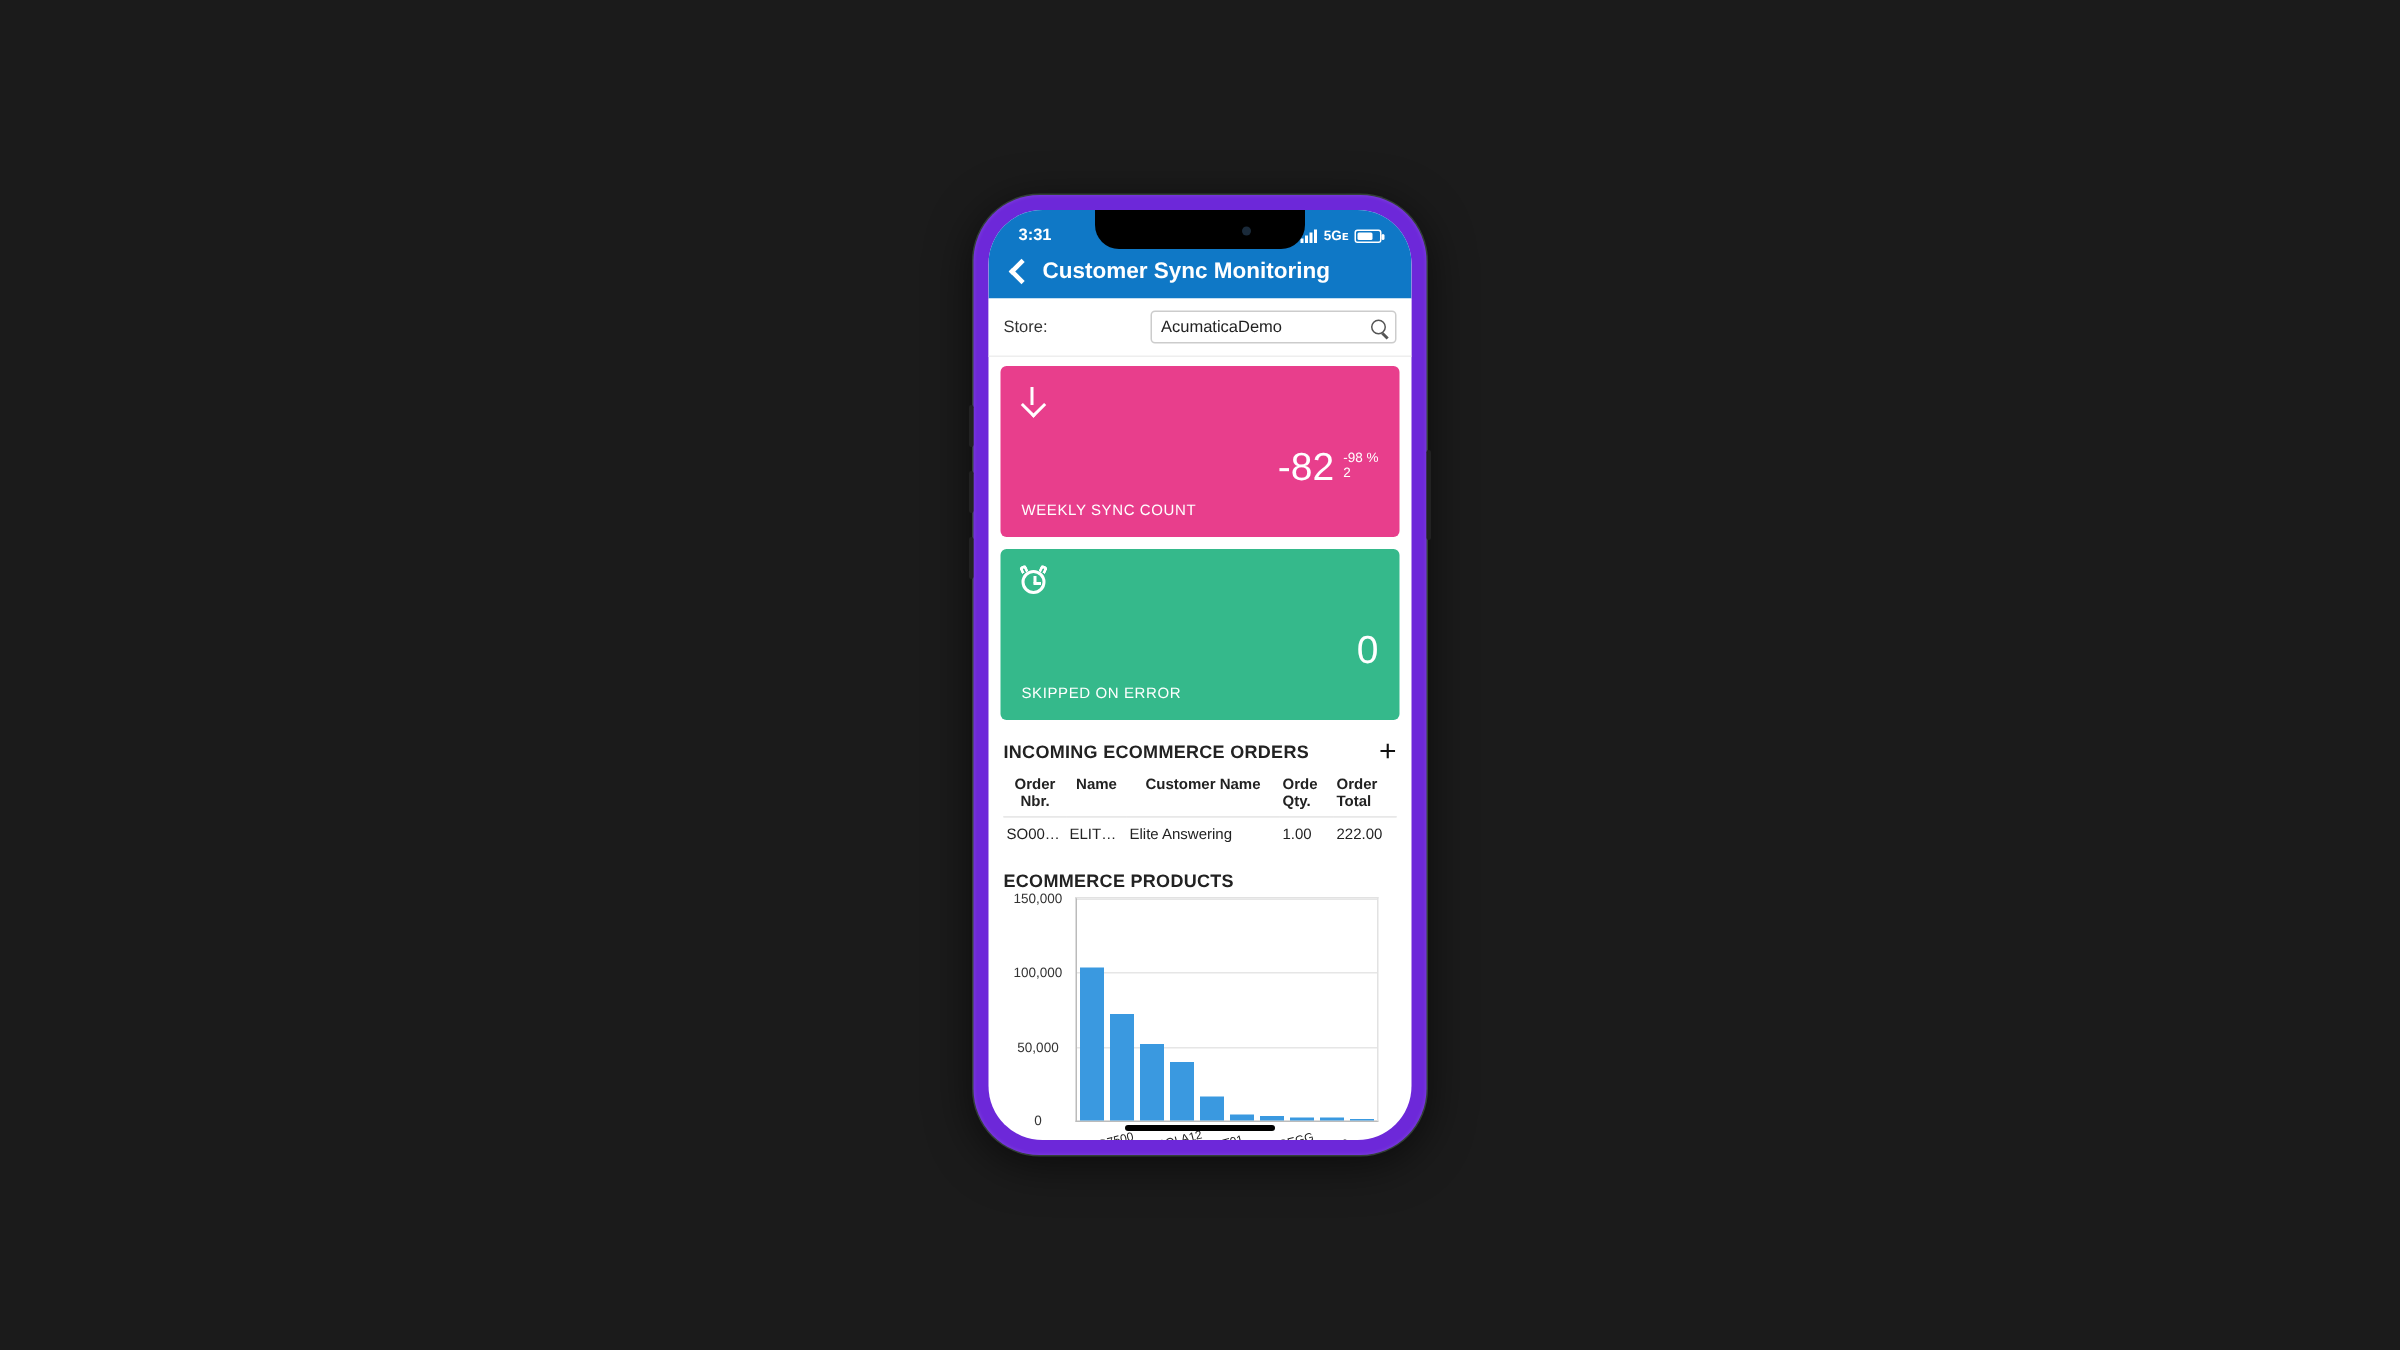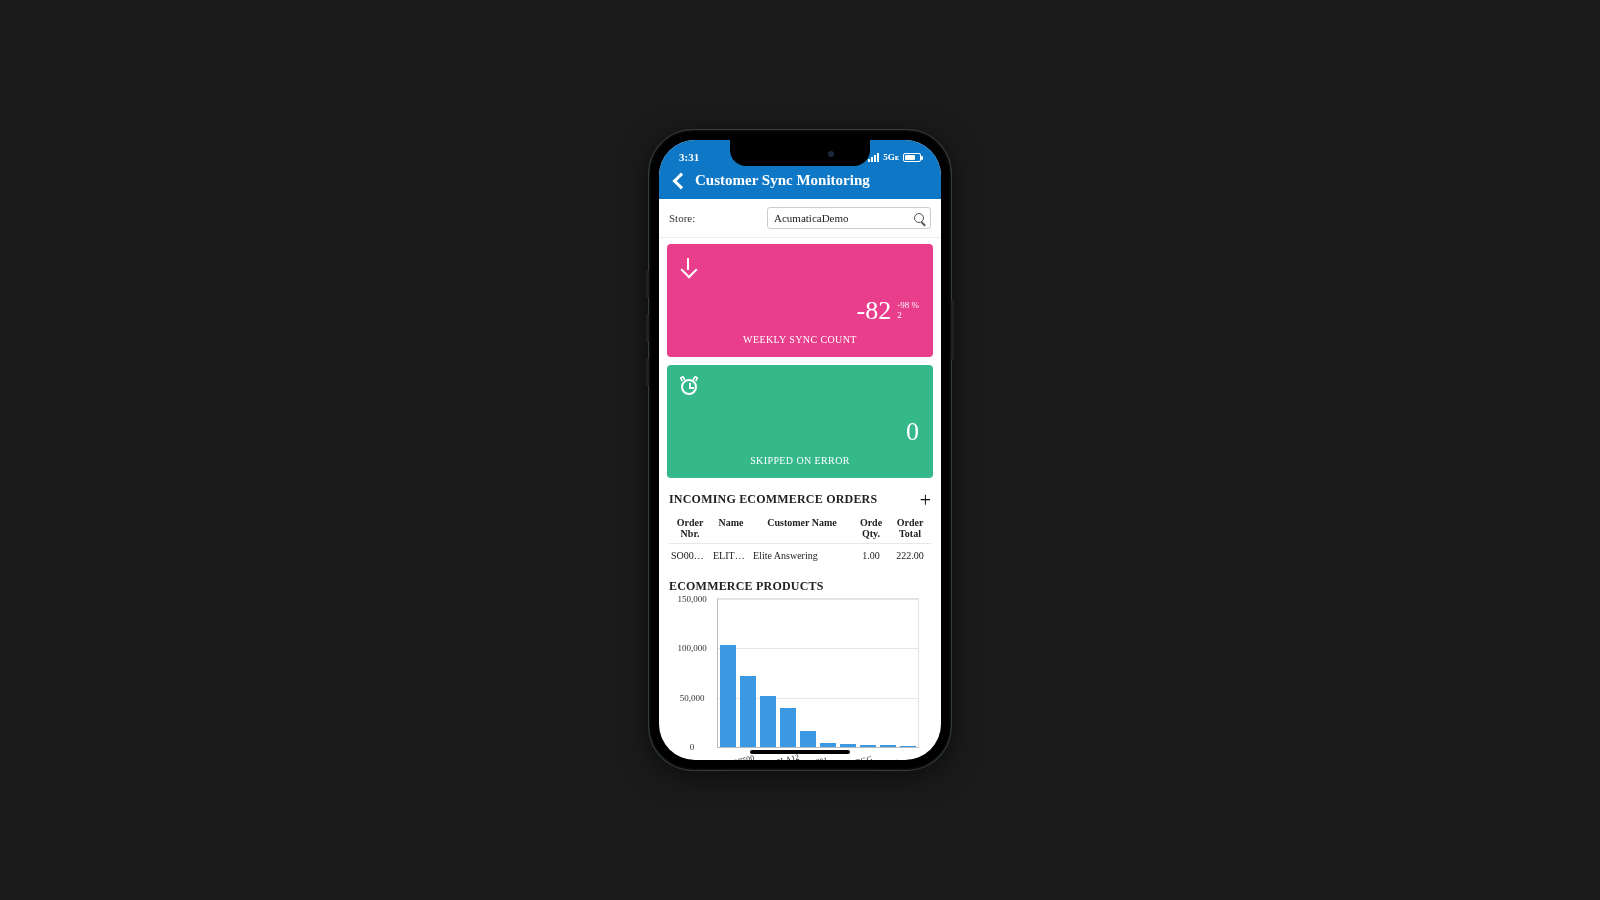--- a/index.html
+++ b/index.html
@@ -5,26 +5,25 @@
   * { box-sizing: border-box; margin: 0; padding: 0; }
   body {
     width: 1600px; height: 900px;
     background: #1b1b1b;
     font-family: -apple-system, "Helvetica Neue", Arial, sans-serif;
     display: flex; align-items: center; justify-content: center;
     overflow: hidden;
   }
   .phone-frame {
     width: 302px; height: 640px;
-    background: #000000;
+    background: #6d28d9;
     border-radius: 44px;
     padding: 10px;
     box-shadow: 0 0 0 1px #334038, 0 6px 30px rgba(0,0,0,0.6), inset 0 0 3px rgba(255,255,255,.15);
     position: relative;
-    font-family: Liberation Serif, serif;
   }
   .phone-frame::before{ 
     content:""; position:absolute; left:-3px; top:140px; width:3px; height:28px; background:#222; border-radius:2px;
     box-shadow: 0 44px 0 #222, 0 88px 0 #222;
   }
   .phone-frame::after{ 
     content:""; position:absolute; right:-3px; top:170px; width:3px; height:60px; background:#222; border-radius:2px;
   }
   .screen {
     width: 100%; height: 100%;
@@ -93,30 +92,30 @@
   .clock-icon{ width:16px; height:16px; border:2px solid #fff; border-radius:50%; position:relative;}
   .clock-icon::before{content:""; position:absolute; left:6px; top:2px; width:2px; height:5px; background:#fff;}
   .clock-icon::after{content:""; position:absolute; left:6px; top:6px; width:5px; height:2px; background:#fff;}
   .clock-icon .bell-l, .clock-icon .bell-r{ position:absolute; top:-5px; width:5px; height:5px; border:2px solid #fff; border-bottom:none; border-radius:6px 6px 0 0;}
   .clock-icon .bell-l{ left:-3px; transform:rotate(-25deg);} 
   .clock-icon .bell-r{ right:-3px; transform:rotate(25deg);}
   .card-main{ text-align:right;margin-top:40px; }
   .metric-row{ display:flex; justify-content:flex-end; align-items:flex-start; gap:6px;}
   .metric-value{ font-size:26px; font-weight:400; }
   .metric-sub{ font-size:9px; line-height:10px; text-align:left; padding-top:4px;}
-  .card-label{ font-size:10px; letter-spacing:.4px; margin-top:8px; text-align:center; font-weight:500;}
+  .card-label{ font-size:10px; letter-spacing:.4px; margin-top:8px; text-align:left; font-weight:500;}
   
   .section{ padding:8px 10px 4px; }
   .section-head{ display:flex; justify-content:space-between; align-items:center; }
   .section-title{ font-size:12px; font-weight:600; color:#222; letter-spacing:.2px;}
   .plus-icon{ font-size:20px; font-weight:400; line-height:14px; color:#111;}
   
   .orders-table{ width:100%; font-size:10px; color:#222; border-collapse:collapse; margin-top:6px;}
   .orders-table th{ text-align:center; font-weight:700; padding:4px 2px; vertical-align:top; border-bottom:1px solid #e8e8e8;}
-  .orders-table th.r, .orders-table td.r{ text-align:center;}
+  .orders-table th.r, .orders-table td.r{ text-align:left;}
   .orders-table td{ padding:6px 2px; white-space:nowrap; overflow:hidden; text-overflow:ellipsis;}
   .orders-table col.c1{width:42px;} .orders-table col.c2{width:40px;} .orders-table col.c3{width:auto;}
   .orders-table col.c4{width:36px;} .orders-table col.c5{width:42px;}
   
   .chart-wrap{ padding:4px 6px 20px 4px; }
   .chart{ position:relative; height:150px; margin-left:44px; margin-right:6px; border-left:1px solid #bbb; border-bottom:1px solid #bbb; border-top:1px solid #e2e2e2; border-right:1px solid #e2e2e2;}
   .gridline{ position:absolute; left:0; right:0; border-top:1px solid #e6e6e6;}
   .ytick{ position:absolute; left:-48px; width:44px; text-align:center; font-size:9px; color:#333; transform:translateY(-50%);}
   .bars{ position:absolute; left:0; right:0; bottom:0; top:0; display:flex; align-items:flex-end; padding:0 2px; gap:4px;}
   .bar{ flex:1; background:#3a99e0; position:relative;}

